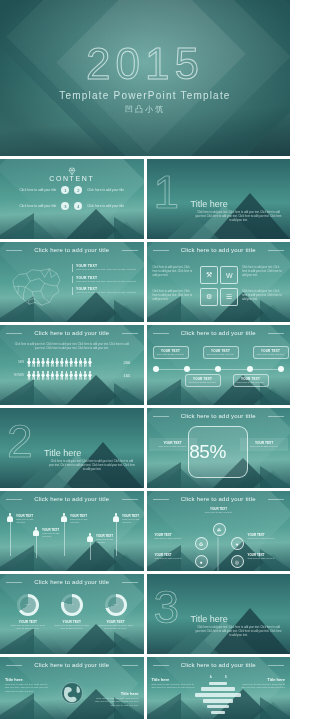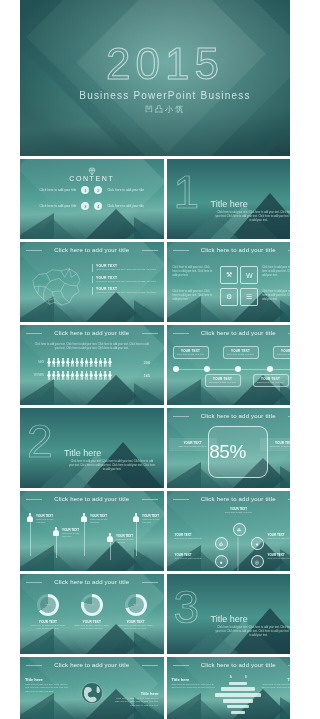--- a/index.html
+++ b/index.html
@@ -1,17 +1,17 @@
 <!DOCTYPE html>
 <html><head>
 <meta charset="utf-8">
 <style>
   html,body{margin:0;padding:0;background:#ffffff;}
   body{width:290px;height:719px;font-family:"Liberation Sans",sans-serif;overflow:hidden;}
-  .deck{width:290px;height:719px;display:flex;flex-direction:column;gap:3px;background:#fff;padding-left:20px;}
+  .deck{width:290px;height:719px;display:flex;flex-direction:column;gap:3px;background:#fff;}
   .row{display:flex;gap:3px;}
   .slide{position:relative;overflow:hidden;background:#2b5a5c;}
   .hero{width:290px;height:157px;}
   .half{width:143.5px;height:80px;}
   .half-lg{width:143.5px;height:62px;}
 
   
   .bg{position:absolute;inset:0;overflow:hidden;}
   .bg .grad{position:absolute;inset:0;
     background:linear-gradient(175deg,#2f6f70 0%,#3d8b85 42%,#5aa79c 72%,#2a5356 100%);}
@@ -203,21 +203,21 @@
   <div class="slide hero">
     <div class="bg">
       <div class="grad"></div>
       <div class="chev c1"></div>
         <div class="chev c2"></div>
         <div class="chev c3"></div>
       <div class="vign"></div>
     </div>
     <div class="hero-txt">
       <div class="year">2015</div>
-      <div class="hero-sub">Business PowerPoint Business</div>
+      <div class="hero-sub">Template PowerPoint Template</div>
       <div class="hero-cn">凹凸小筑</div>
     </div>
   </div>
 
   <div class="row">
 
     <div class="slide half">
       <div class="bg">
           <div class="grad2"></div>
           <div class="softc"></div>

